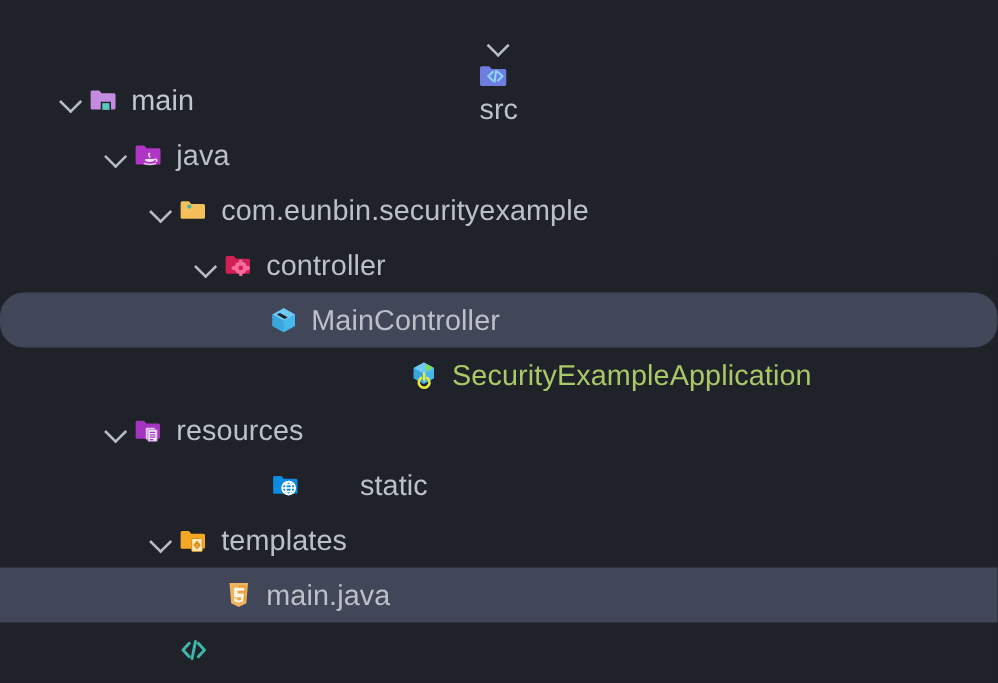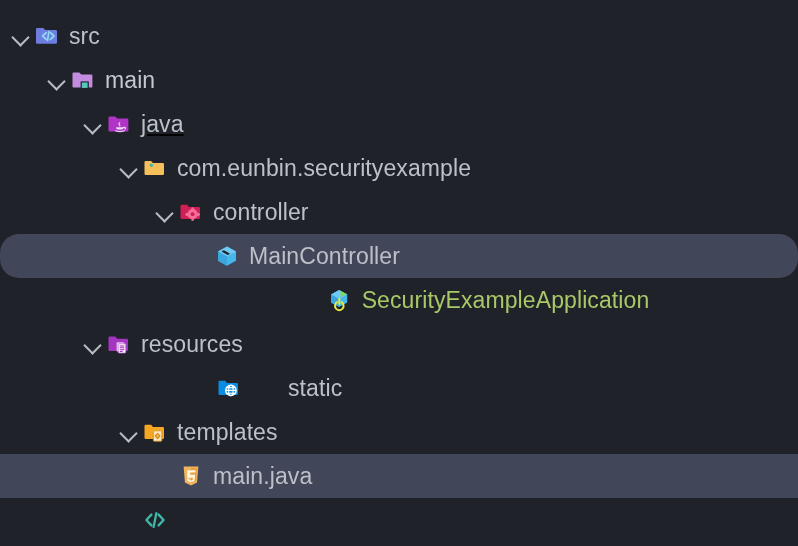--- a/index.html
+++ b/index.html
@@ -86,21 +86,21 @@
   .label.bold { font-weight: normal; color: #c3c7d0; }
   .label.green { color: #a9c867; }
 </style>
 </head>
 <body>
 
 <div id="tree">
   <div class="cutoff-row">
     <span class="cut-text"></span>
   </div>
-<div class="row" style="top: 14px;">
+<div class="row" style="top: 14px; flex-direction: column;">
       <div style="width: 8px; flex: 0 0 8px;"></div>
       <div class="chev has"></div>
       <span class="icon">
         <svg viewBox="0 0 26 26" xmlns="http://www.w3.org/2000/svg">
     <path d="M2 6.2a1.3 1.3 0 0 1 1.3-1.3h6l2 2.2h10.4A1.3 1.3 0 0 1 23 8.4v11a1.3 1.3 0 0 1-1.3 1.3H3.3A1.3 1.3 0 0 1 2 19.4z" fill="#6d7ee0"></path>
     <path d="M12.2 9.6 8.6 13l3.6 3.4" stroke="#8fd6f5" stroke-width="1.8" fill="none" stroke-linecap="round" stroke-linejoin="round"></path>
     <path d="M16.4 9.6 20 13l-3.6 3.4" stroke="#8fd6f5" stroke-width="1.8" fill="none" stroke-linecap="round" stroke-linejoin="round"></path>
     <path d="M14.9 8.6 13.6 17.4" stroke="#8fd6f5" stroke-width="1.7" stroke-linecap="round"></path>
   </svg>
       </span>
@@ -111,21 +111,21 @@
       <div class="chev has"></div>
       <span class="icon">
         <svg viewBox="0 0 26 26" xmlns="http://www.w3.org/2000/svg">
     <path d="M2.5 6.6a1.2 1.2 0 0 1 1.2-1.2h5.6l2 2.2h9.9a1.2 1.2 0 0 1 1.2 1.2v10.6a1.2 1.2 0 0 1-1.2 1.2H3.7a1.2 1.2 0 0 1-1.2-1.2z" fill="#c38ce0"></path>
     <rect x="10.6" y="14.4" width="8.2" height="7.6" fill="#1f2228"></rect>
     <rect x="11.8" y="15.5" width="5.8" height="5.4" fill="#58c7bb"></rect>
   </svg>
       </span>
       <span class="label bold">main</span>
     </div>
-    <div class="row" style="top: 102px; text-decoration: underline;">
+    <div class="row" style="top: 102px;">
       <div style="width: 80px; flex: 0 0 80px;"></div>
       <div class="chev has"></div>
       <span class="icon">
         <svg viewBox="0 0 26 26" xmlns="http://www.w3.org/2000/svg">
     <path d="M2.5 6.6a1.2 1.2 0 0 1 1.2-1.2h5.6l2 2.2h9.9a1.2 1.2 0 0 1 1.2 1.2v10.6a1.2 1.2 0 0 1-1.2 1.2H3.7a1.2 1.2 0 0 1-1.2-1.2z" fill="#b034c6"></path>
     <path d="M13.6 11.8c-1.6 1 .6 1.9.1 2.9" stroke="#dcdce6" stroke-width="1.3" fill="none" stroke-linecap="round"></path>
     <path d="M10.8 16.2h6.1c.6 0 1 .5.7 1-.4.8-1.8 1.4-3.8 1.4s-3.4-.6-3.7-1.4c-.2-.5.1-1 .7-1z" fill="#e8dff0"></path>
     <path d="M17.6 16.4h.9c.9 0 1.3 1.1.5 1.6" stroke="#e8dff0" stroke-width="1.2" fill="none" stroke-linecap="round"></path>
     <path d="M9.4 19.8c2.5.9 6.6.9 9.1 0" stroke="#e5c9f0" stroke-width="1.1" fill="none" stroke-linecap="round"></path>
   </svg>

